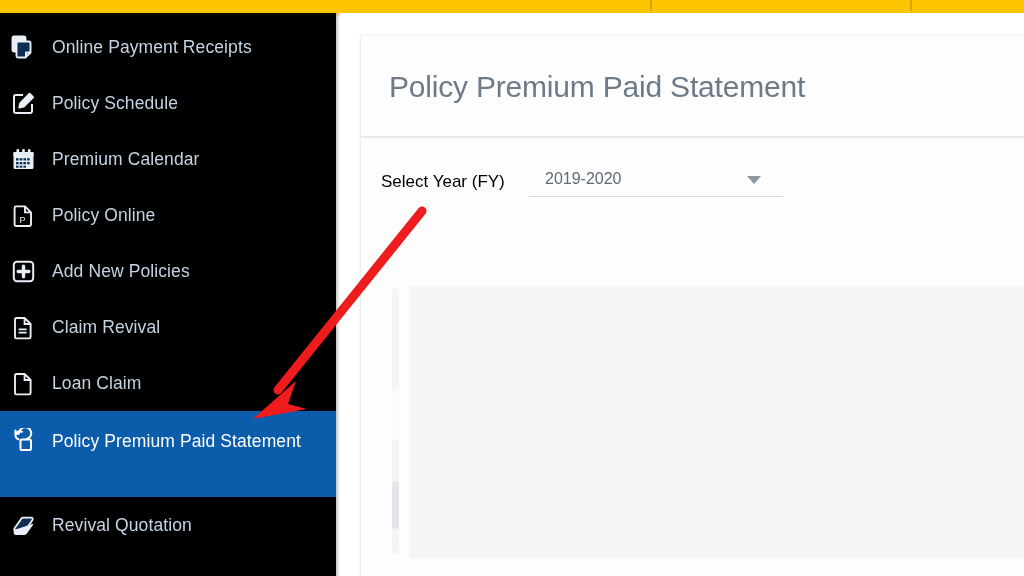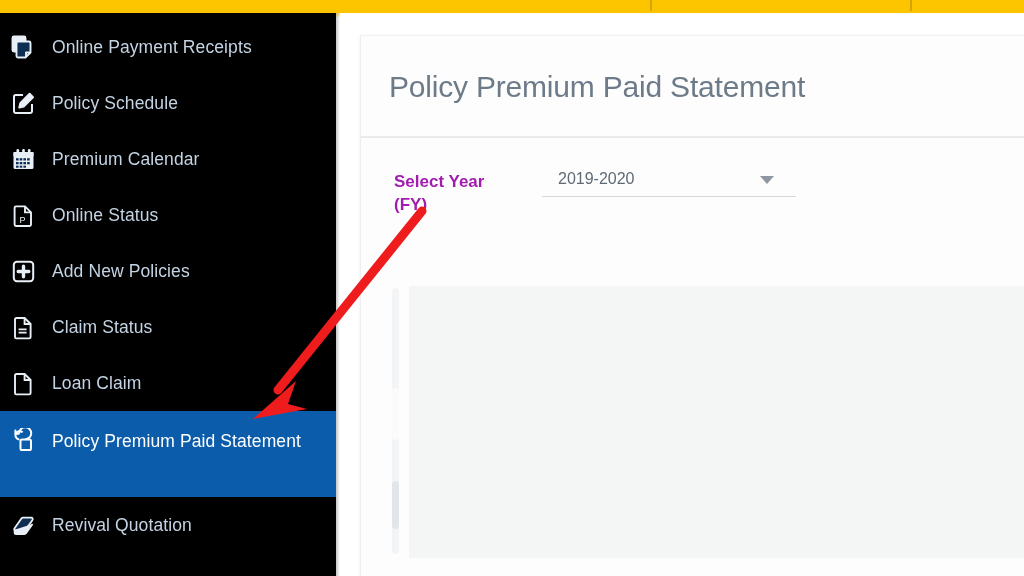--- a/index.html
+++ b/index.html
@@ -122,24 +122,23 @@
     position: absolute;
     left: 20px; top: 128px;
     width: 640px;
     display: flex;
     align-items: flex-start;
   }
   .field-label {
     width: 126px;
     font-size: 17px;
     line-height: 23px;
-    font-weight: 700;
-    color: #a21caf;
+    font-weight: 400;
+    color: #000000;
     padding-top: 6px;
-    margin-left: 13px;
   }
   .select-wrap {
     position: relative;
     margin-left: 22px;
     width: 254px;
   }
   .select-value {
     font-size: 16px;
     color: #5f6a75;
     padding: 6px 2px 9px 16px;
@@ -257,42 +256,42 @@
     </div>
 
     <div class="nav-item">
       <span class="nav-ico">
         <svg width="25" height="25" viewBox="0 0 25 25" fill="none" stroke="#e8eff6" stroke-width="1.9">
           <path d="M5 3.4h9l6 6v12.2a1.4 1.4 0 0 1-1.4 1.4H5a1.4 1.4 0 0 1-1.4-1.4V4.8A1.4 1.4 0 0 1 5 3.4z"></path>
           <path d="M14 3.4V9.4h6"></path>
           <text x="8.5" y="19.6" font-family="Liberation Sans, sans-serif" font-size="9" fill="#e8eff6" stroke="none">P</text>
         </svg>
       </span>
-      <span class="nav-label">Online Status</span>
+      <span class="nav-label">Policy Online</span>
     </div>
 
     <div class="nav-item">
       <span class="nav-ico">
         <svg width="25" height="25" viewBox="0 0 25 25">
           <rect x="2.8" y="2.8" width="19.4" height="19.4" rx="3.2" fill="none" stroke="#e8eff6" stroke-width="2"></rect>
           <path d="M12.5 7.2v10.6M7.2 12.5h10.6" stroke="#e8eff6" stroke-width="3.4" stroke-linecap="round"></path>
         </svg>
       </span>
       <span class="nav-label">Add New Policies</span>
     </div>
 
     <div class="nav-item">
       <span class="nav-ico">
         <svg width="25" height="25" viewBox="0 0 25 25" fill="none" stroke="#e8eff6" stroke-width="1.9">
           <path d="M5.4 3h8.2l6 6v13a1.4 1.4 0 0 1-1.4 1.4H5.4A1.4 1.4 0 0 1 4 22V4.4A1.4 1.4 0 0 1 5.4 3z"></path>
           <path d="M13.6 3v6h6"></path>
           <path d="M7.6 14.4h8M7.6 17.6h8" stroke-width="1.7"></path>
         </svg>
       </span>
-      <span class="nav-label">Claim Status</span>
+      <span class="nav-label">Claim Revival</span>
     </div>
 
     <div class="nav-item">
       <span class="nav-ico">
         <svg width="25" height="25" viewBox="0 0 25 25" fill="none" stroke="#e8eff6" stroke-width="1.9">
           <path d="M5.4 3h8.2l6 6v13a1.4 1.4 0 0 1-1.4 1.4H5.4A1.4 1.4 0 0 1 4 22V4.4A1.4 1.4 0 0 1 5.4 3z"></path>
           <path d="M13.6 3v6h6"></path>
         </svg>
       </span>
       <span class="nav-label">Loan Claim</span>

